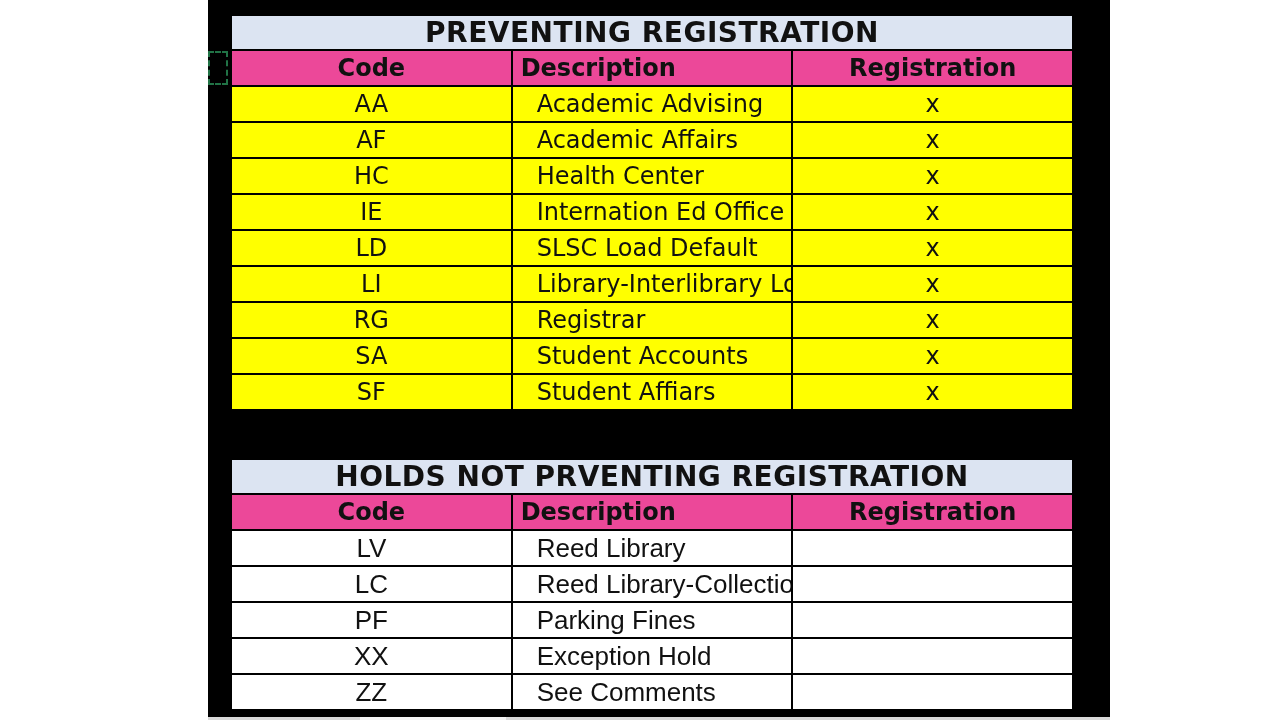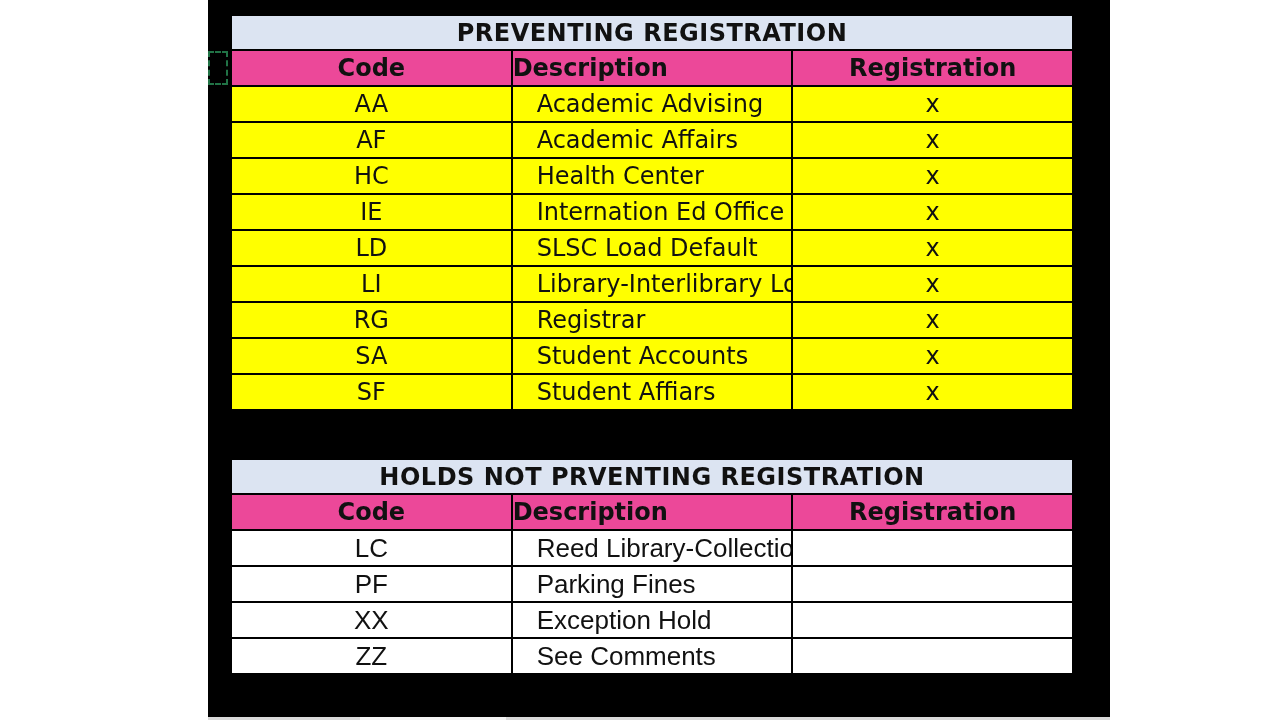--- a/index.html
+++ b/index.html
@@ -5,24 +5,24 @@
   html,body{margin:0;padding:0;}
   body{width:1280px;height:720px;background:#ffffff;position:relative;overflow:hidden;font-family:"DejaVu Sans","Liberation Sans",sans-serif;}
   .frame{position:absolute;left:208px;top:0;width:902px;height:717px;background:#000000;}
   .bottom-strip{position:absolute;left:208px;top:717px;width:902px;height:3px;background:#d9d9d9;}
   .bottom-strip .seg{position:absolute;left:152px;top:0;width:146px;height:3px;background:#f4f4f4;}
   .sel-marker{position:absolute;left:208px;top:51px;width:20px;height:34px;border:2px dashed #217346;box-sizing:border-box;background:#000;}
   table{position:absolute;left:230px;border-collapse:collapse;table-layout:fixed;width:844px;}
   td{border:2px solid #000;height:34px;padding:0;font-size:24px;color:#111;white-space:nowrap;overflow:hidden;}
   .t1{top:14px;}
   .t2{top:458px;}
-  .title td{background:#dce4f2;font-weight:bold;text-align:center;font-size:24px;height:33px;letter-spacing:0.5px;}
+  .title td{background:#dce4f2;font-weight:bold;text-align:center;font-size:28px;height:33px;letter-spacing:0.5px;}
   .hdr td{background:#ec4899;font-weight:bold;font-size:24px;}
   .hdr td.c,.hdr td.r{text-align:center;}
-  .hdr td.d{padding-left:0;margin-top:48px;}
+  .hdr td.d{padding-left:8px;margin-top:48px;}
   .yellow td{background:#ffff00;}
   .white td{background:#ffffff;}
   td.c{text-align:center;width:190px;}
   td.d{padding-left:24px;width:412px;}
   td.r{text-align:center;width:226px;}
   .t2 .white td{font-family:"Liberation Sans",sans-serif;font-size:26px;}
 </style>
 </head>
 <body>
 
@@ -95,20 +95,25 @@
         <td colspan="3">HOLDS NOT PRVENTING REGISTRATION</td>
       </tr>
   <tr class="hdr">
     <td class="c">Code</td>
     <td class="d">Description</td>
     <td class="r">Registration</td>
   </tr>
   </tbody>
     <tbody id="t2body">
       <tr class="white">
+        <td class="c">LV</td>
+        <td class="d">Reed Library</td>
+        <td class="r"></td>
+      </tr>
+      <tr class="white">
         <td class="c">LC</td>
         <td class="d">Reed Library-Collections</td>
         <td class="r"></td>
       </tr>
       <tr class="white">
         <td class="c">PF</td>
         <td class="d">Parking Fines</td>
         <td class="r"></td>
       </tr>
       <tr class="white">

